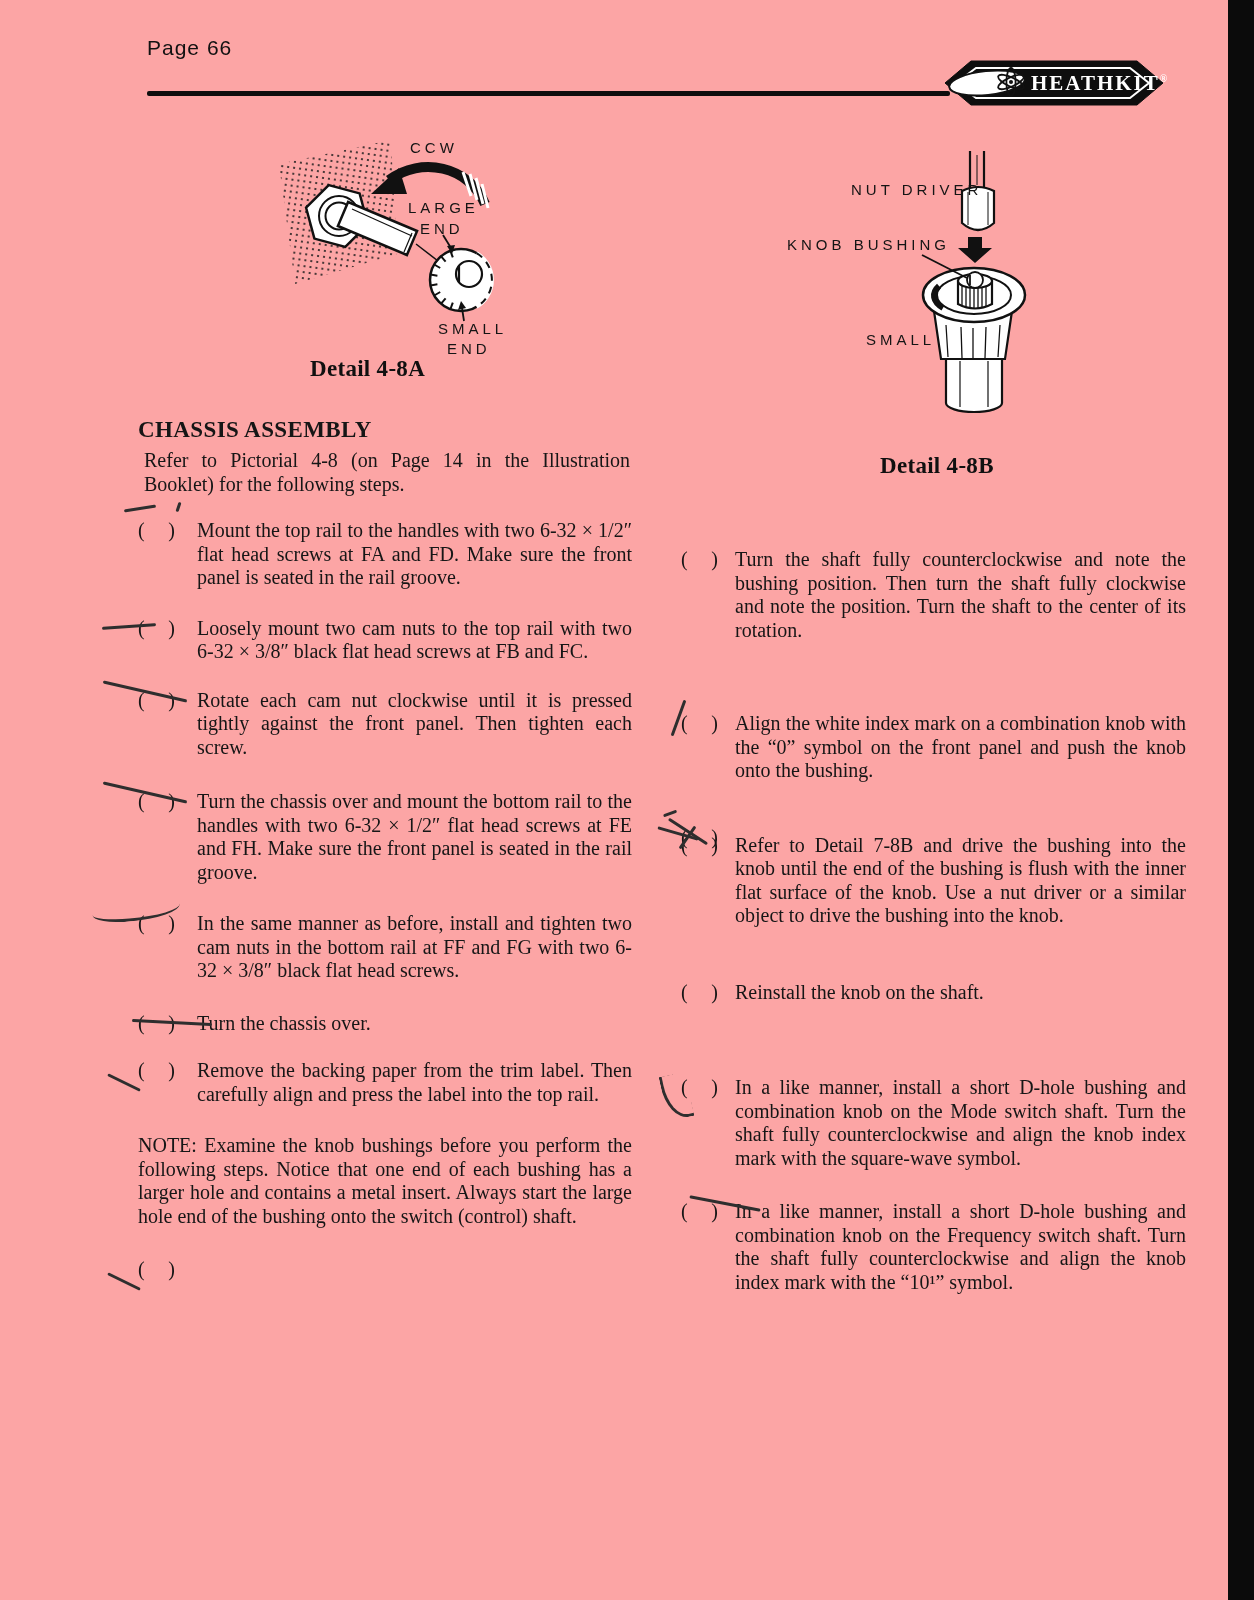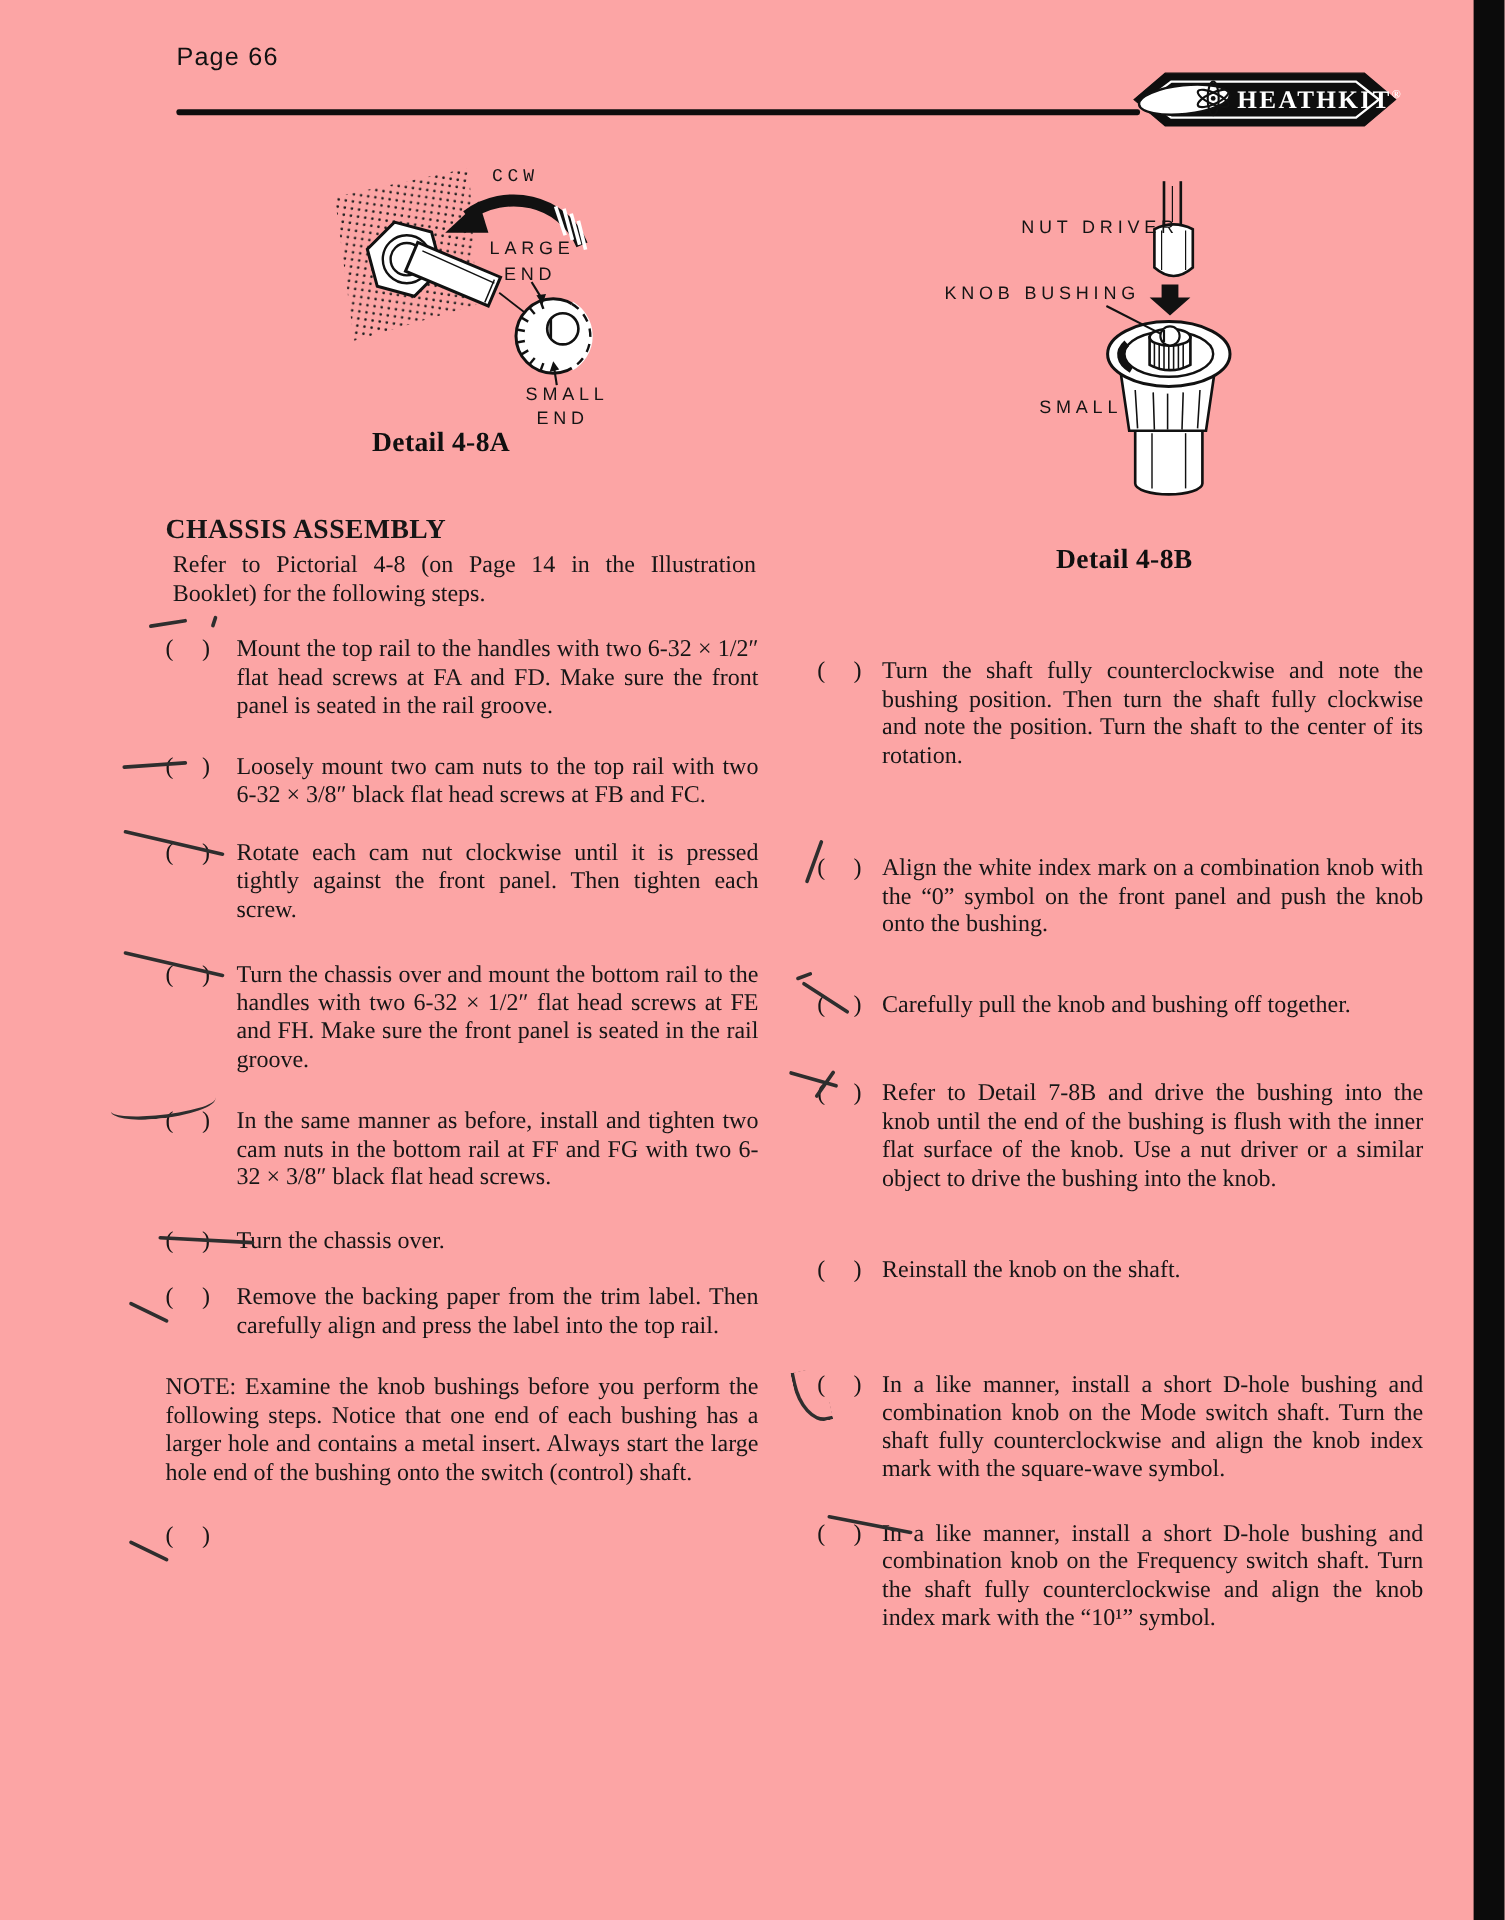--- a/index.html
+++ b/index.html
@@ -12,21 +12,21 @@
             font-size:21px;font-weight:500;letter-spacing:1px;color:#111;}
   .rule{position:absolute;left:147px;top:91px;width:803px;height:5px;background:#0e0e0e;border-radius:2px;}
   .badge{position:absolute;left:941px;top:56px;width:228px;height:54px;}
   
   .figure{position:absolute;}
   .ill-label{position:absolute;font-family:"Liberation Sans","DejaVu Sans",sans-serif;font-size:15px;
              letter-spacing:4px;color:#141414;white-space:nowrap;}
   .caption{position:absolute;font-weight:bold;font-size:23px;letter-spacing:0.3px;color:#101010;white-space:nowrap;}
   
   .col{position:absolute;font-size:20px;line-height:23.5px;color:#161616;}
-  .col-left{left:138px;top:429px;width:494px;}
+  .col-left{left:138px;top:418px;width:494px;}
   .col-right{left:681px;top:528px;width:505px;}
   .sec-heading{font-size:23px;font-weight:bold;letter-spacing:0.4px;line-height:24px;}
   .intro{margin-top:7px;padding-left:6px;padding-right:2px;text-align:justify;}
   .block{position:relative;}
   .step{padding-left:59px;text-align:justify;}
   .col-right .step{padding-left:54px;}
   .note{text-align:justify;}
   .step-text{text-align:justify;margin-top:20px;}
   
   .cb{position:absolute;left:0;top:0;width:37px;display:flex;justify-content:space-between;}
@@ -121,21 +121,21 @@
       <g>
         <line x1="188" y1="105" x2="196" y2="118" stroke="#111" stroke-width="1.8"></line>
         <polygon points="192,116 200,115 197,124" fill="#111"></polygon>
       </g>
       <g>
         <line x1="209" y1="191" x2="207" y2="178" stroke="#111" stroke-width="1.8"></line>
         <polygon points="203,180 211,178 206,171" fill="#111"></polygon>
       </g>
     </svg>
   </div>
-  <span class="ill-label" style="left:410px;top:139px;font-family:Liberation Mono, monospace;">CCW</span>
+  <span class="ill-label" style="left:410px;top:139px;">CCW</span>
   <span class="ill-label" style="left:408px;top:199px;">LARGE</span>
   <span class="ill-label" style="left:420px;top:220px;">END</span>
   <span class="ill-label" style="left:438px;top:320px;">SMALL</span>
   <span class="ill-label" style="left:447px;top:340px;">END</span>
   <span class="caption" style="left:310px;top:356px;">Detail 4-8A</span>
 
   <div class="figure" style="left:770px;top:145px;width:260px;height:285px;">
     <svg width="260" height="285" viewBox="0 0 260 285">
 
       <g>
@@ -267,21 +267,20 @@
             <i>(</i>
             <i>)</i>
           </span>
           <div class="step-text">Align the white index mark on a combination knob with the “0” symbol on the front panel and push the knob onto the bushing.</div>
         </div>
         <div class="block step" style="margin-top: 43px;">
           <span class="cb mk-slash-par">
             <i>(</i>
             <i>)</i>
           </span>
-          <div class="step-text">Carefully pull the knob and bushing off together.</div>
         </div>
         <div class="block step" style="margin-top: 51px;">
           <span class="cb mk-y-mark">
             <i>(</i>
             <i>)</i>
           </span>
           <div class="step-text">Refer to Detail 7-8B and drive the bushing into the knob until the end of the bushing is flush with the inner flat surface of the knob. Use a nut driver or a similar object to drive the bushing into the knob.</div>
         </div>
         <div class="block step" style="margin-top: 53px;">
           <span class="cb">

